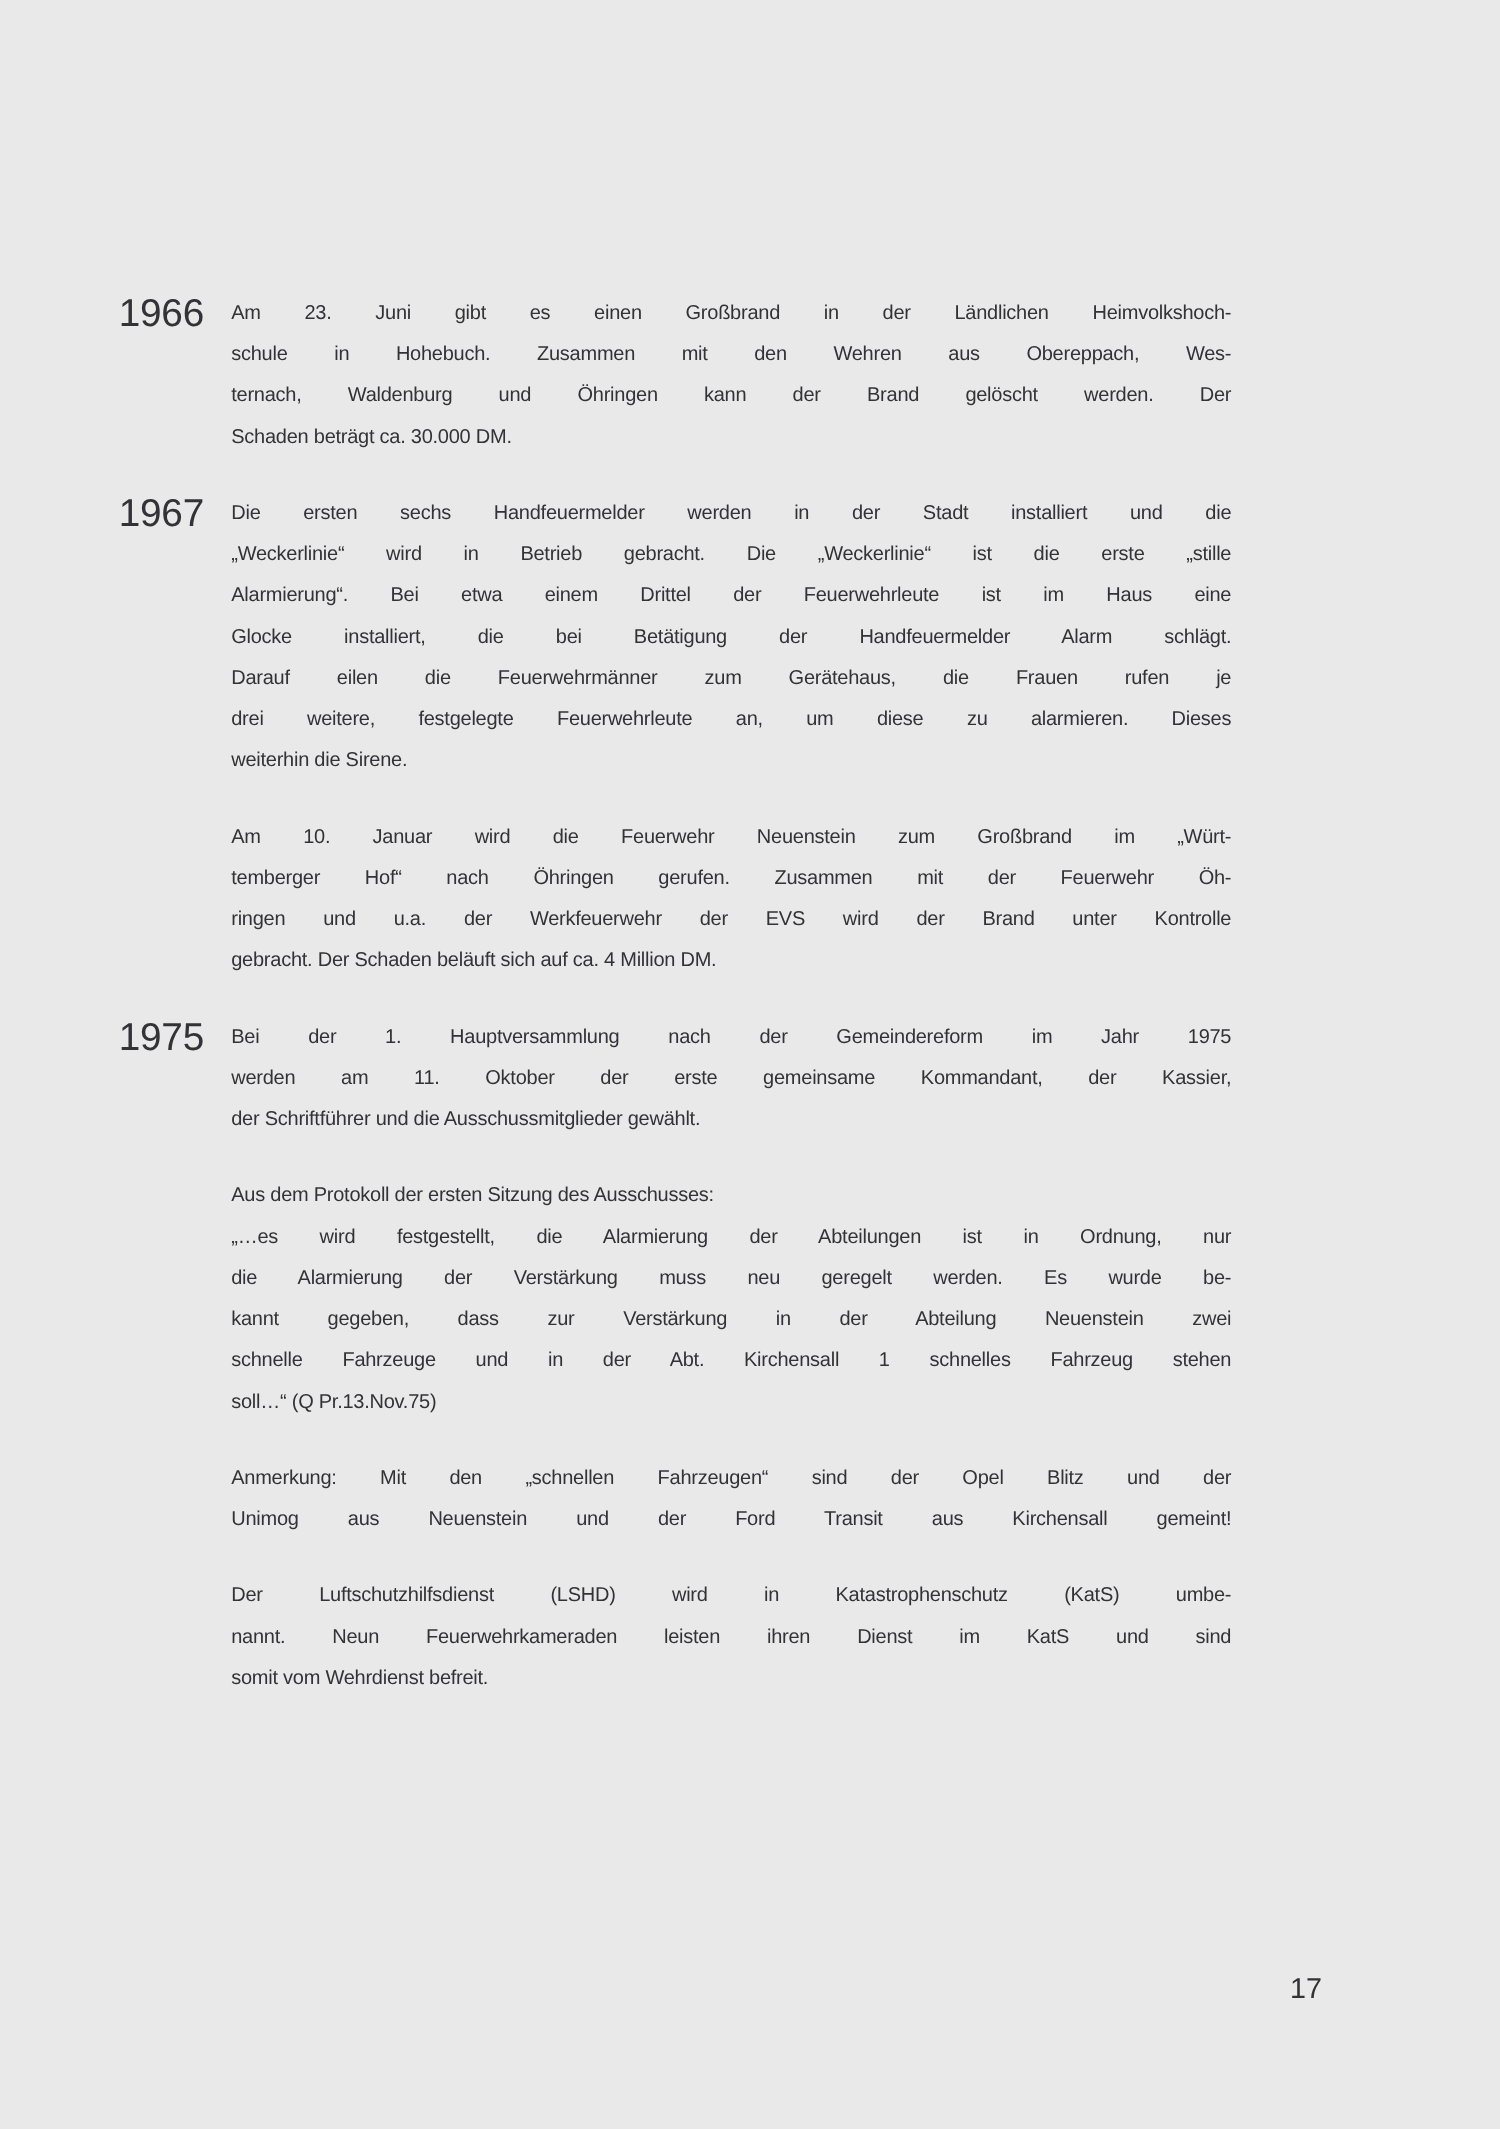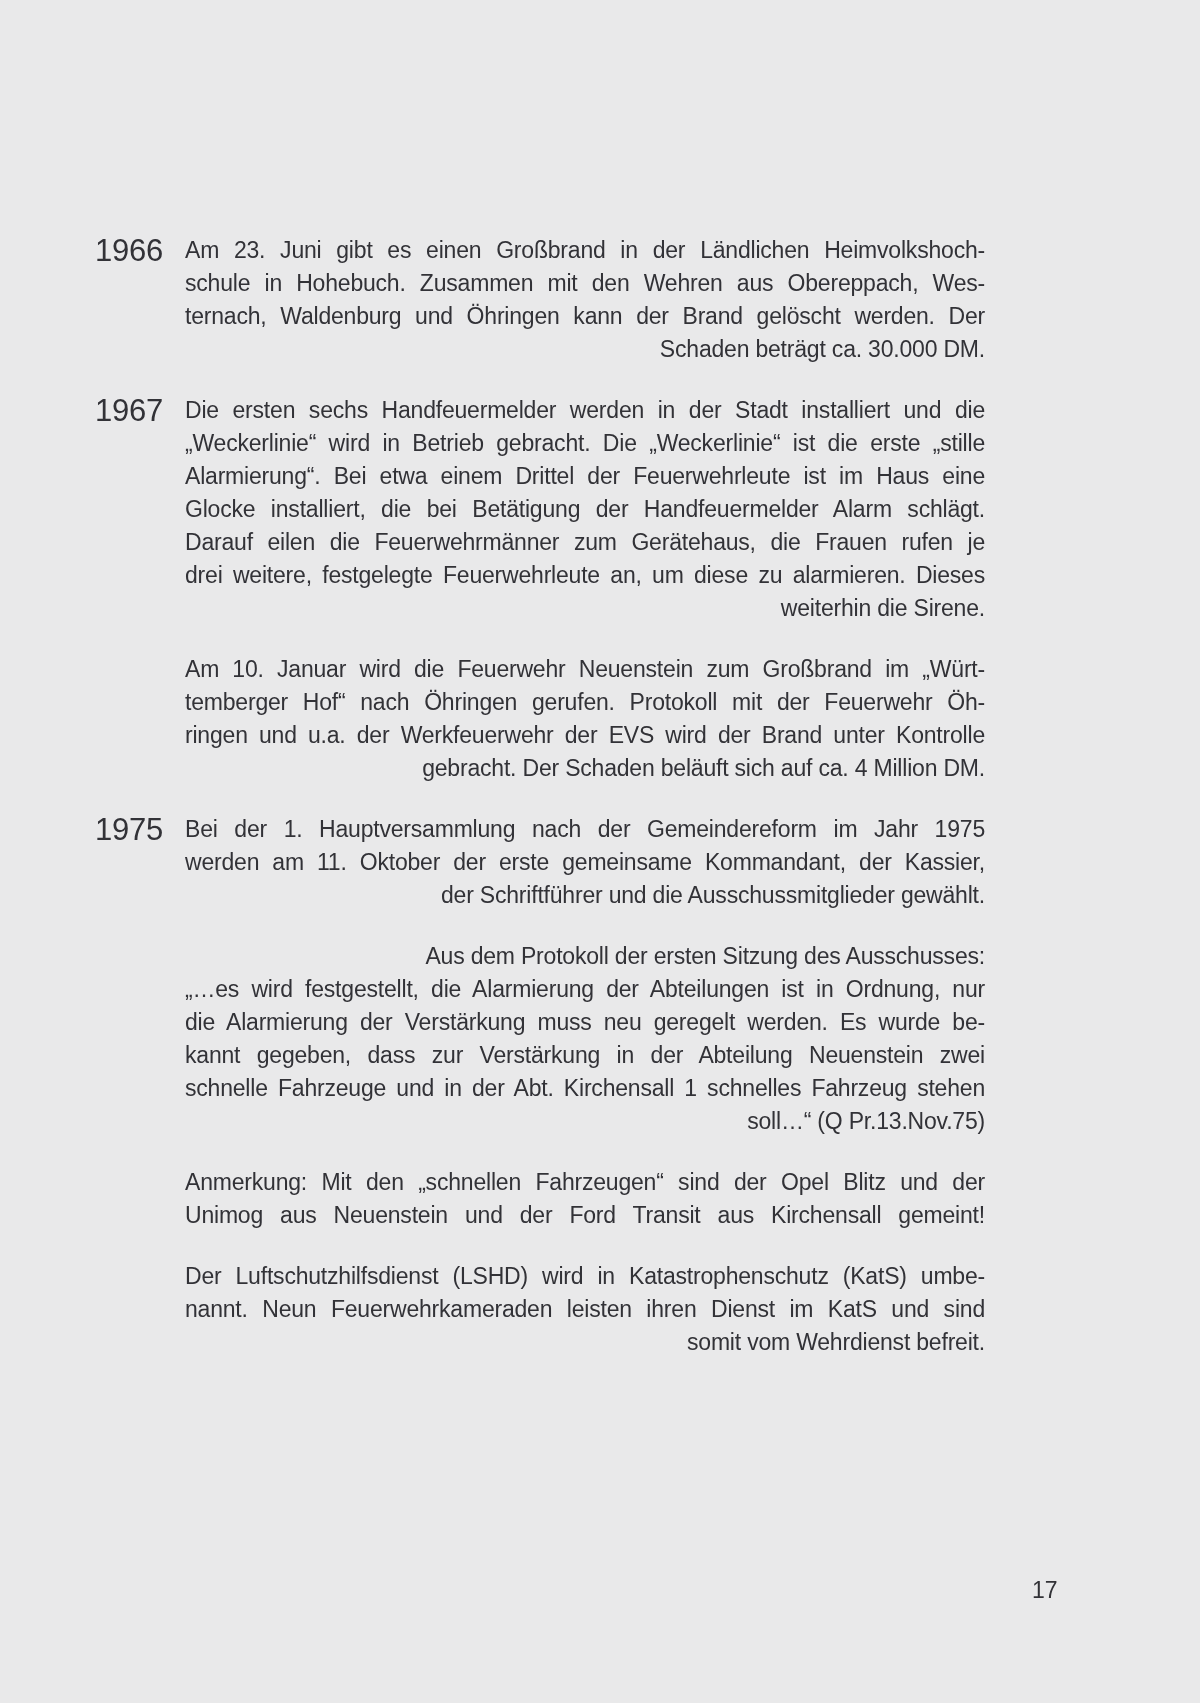--- a/index.html
+++ b/index.html
@@ -22,26 +22,26 @@
     align-items:start;
   }
   .year{
     font-size:31px;
     line-height:33px;
     letter-spacing:-0.2px;
   }
   .body{width:800px;}
   .para{
     margin:0 0 28px 0;
-    font-size:23px;
+    font-size:16px;
     line-height:33px;
     letter-spacing:-0.2px;
   }
   .para:last-child{margin-bottom:28px;}
-  .line{text-align:right;}
+  .line{text-align:left;}
   .line.stretch{text-align:justify;text-align-last:justify;}
   .page-number{
     position:absolute;
     top:1574px;left:1032px;
     font-size:23px;
     line-height:33px;
   }
 </style>
 </head>
 <body>
@@ -67,21 +67,21 @@
           <div class="line stretch">Die ersten sechs Handfeuermelder werden in der Stadt installiert und die</div>
           <div class="line stretch">„Weckerlinie“ wird in Betrieb gebracht. Die „Weckerlinie“ ist die erste „stille</div>
           <div class="line stretch">Alarmierung“. Bei etwa einem Drittel der Feuerwehrleute ist im Haus eine</div>
           <div class="line stretch">Glocke installiert, die bei Betätigung der Handfeuermelder Alarm schlägt.</div>
           <div class="line stretch">Darauf eilen die Feuerwehrmänner zum Gerätehaus, die Frauen rufen je</div>
           <div class="line stretch">drei weitere, festgelegte Feuerwehrleute an, um diese zu alarmieren. Dieses</div>
           <div class="line">weiterhin die Sirene.</div>
         </div>
         <div class="para">
           <div class="line stretch">Am 10. Januar wird die Feuerwehr Neuenstein zum Großbrand im „Würt-</div>
-          <div class="line stretch">temberger Hof“ nach Öhringen gerufen. Protokoll mit der Feuerwehr Öh-</div>
+          <div class="line stretch">temberger Hof“ nach Öhringen gerufen. Zusammen mit der Feuerwehr Öh-</div>
           <div class="line stretch">ringen und u.a. der Werkfeuerwehr der EVS wird der Brand unter Kontrolle</div>
           <div class="line">gebracht. Der Schaden beläuft sich auf ca. 4 Million DM.</div>
         </div>
       </div>
   </section>
 
   <section class="entry">
     <div class="year">1975</div>
     <div class="body">
         <div class="para">

